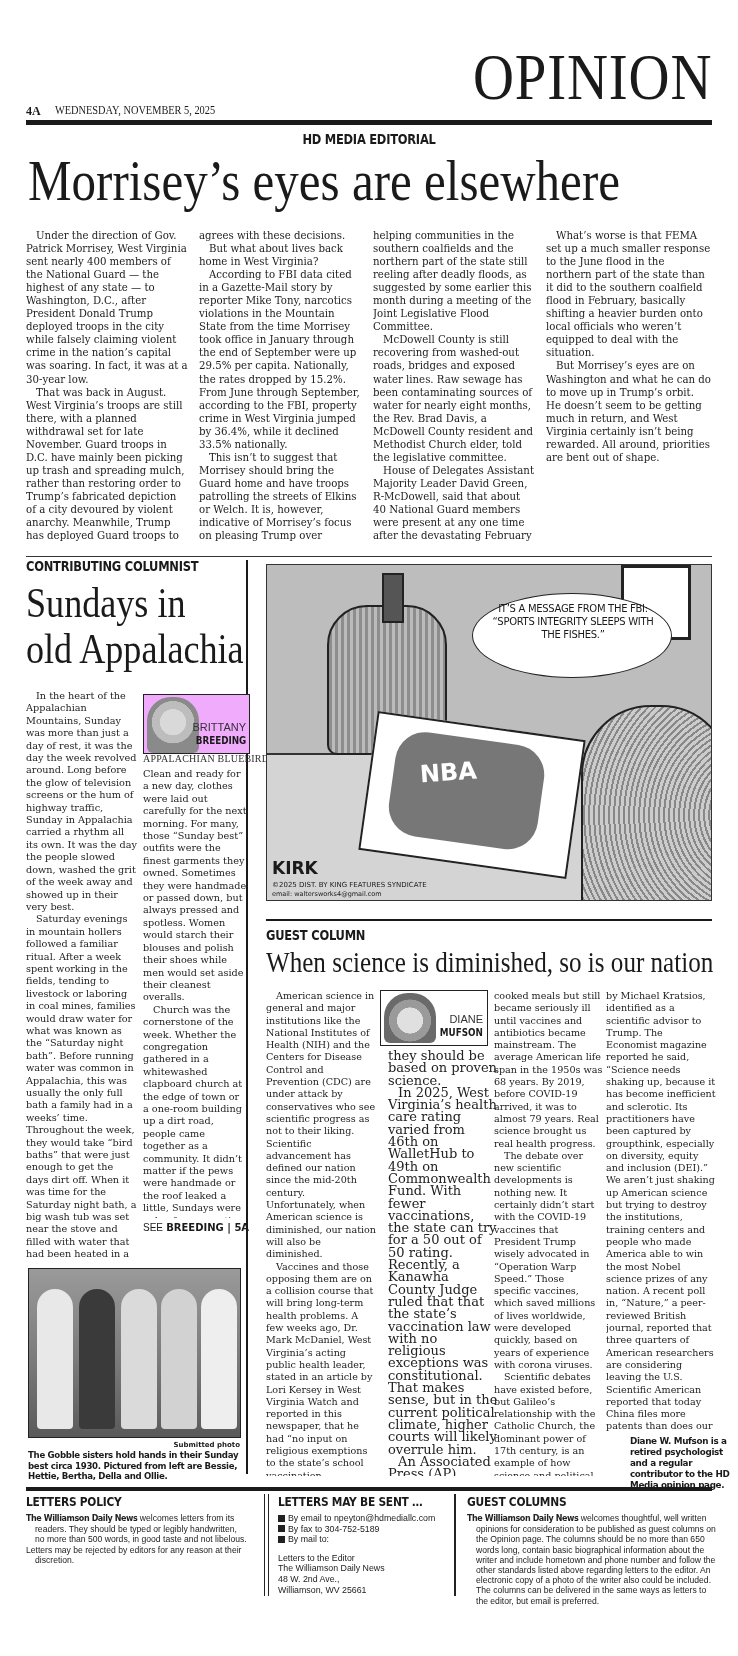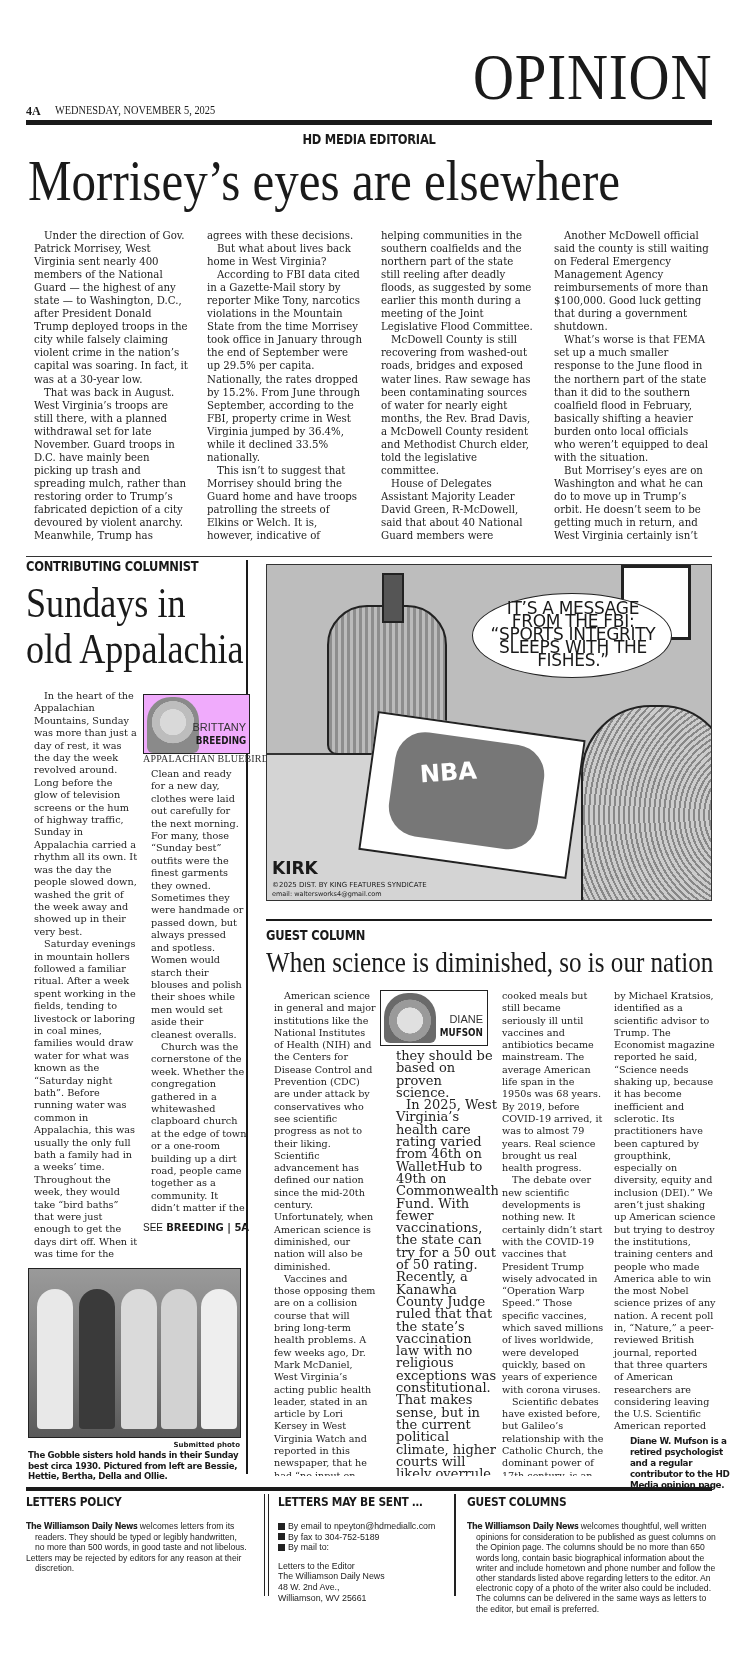--- a/index.html
+++ b/index.html
@@ -10,21 +10,21 @@
   .masthead-opinion { right: 26px; top: 44px; font-family: "Liberation Serif", serif; font-size: 66px; line-height: 66px; transform: scaleX(0.86); transform-origin: right; letter-spacing: 1px; }
   .pagenum { left: 26px; top: 104px; font-family: "Liberation Serif", serif; font-weight: bold; font-size: 12px; }
   .dateline { left: 55px; top: 104px; font-family: "Liberation Serif", serif; font-size: 11.5px; transform: scaleX(0.9); transform-origin: left; }
   .rule-top { left: 26px; top: 120px; width: 686px; height: 5px; background: #1a1a1a; }
 
   .kicker { font-family: "DejaVu Sans", sans-serif; font-weight: bold; font-size: 14px; transform: scaleX(0.82); letter-spacing: -0.3px; }
   .ed-kicker { left: 0; width: 738px; top: 131px; text-align: center; transform-origin: center; }
   .ed-headline { left: 28px; top: 150px; font-family: "Liberation Serif", serif; font-size: 58px; line-height: 62px; transform: scaleX(0.845); transform-origin: left; white-space: nowrap; }
 
   .body-text { font-family: "DejaVu Serif", serif; font-size: 10.2px; line-height: 13.05px; color: #222; text-align: left; }
-  .body-text p { text-indent: 10px; margin-left: 8px; }
+  .body-text p { text-indent: 10px; }
   .body-text.nob p:first-child { text-indent: 0; }
   .col { position: absolute; overflow: hidden; }
 
   .rule-mid { left: 26px; top: 556px; width: 686px; height: 1px; background: #333; }
   .vrule { left: 246px; top: 560px; width: 2px; height: 914px; background: #1a1a1a; }
 
   .col-kicker { left: 26px; top: 558px; transform-origin: left; }
   .col-headline { left: 26px; top: 580px; font-family: "Liberation Serif", serif; font-size: 42px; line-height: 46px; transform: scaleX(0.86); transform-origin: left; white-space: nowrap; }
 
   .portrait-box { left: 143px; top: 694px; width: 107px; height: 60px; border: 1.5px solid #222; background: #f0abfc; overflow: hidden; padding-left: 32px; }
@@ -46,39 +46,39 @@
   .cartoon .wall { position: absolute; left: 0; top: 0; width: 100%; height: 58%; background: #bdbdbd; }
   .cartoon .window { position: absolute; right: 20px; top: 0; width: 70px; height: 75px; border: 3px solid #222; background: #fff; }
   .cartoon .desk { position: absolute; left: 0; top: 56%; width: 100%; height: 44%; background: #d4d4d4; border-top: 2px solid #333; }
   .cartoon .mobster { position: absolute; left: 60px; top: 40px; width: 120px; height: 150px; background: repeating-linear-gradient(90deg, #8d8d8d 0 3px, #bbb 3px 6px); border-radius: 40px 40px 10px 10px; border: 2px solid #222; }
   .cartoon .hat { position: absolute; left: 115px; top: 8px; width: 22px; height: 50px; background: #555; border: 2px solid #222; }
   .cartoon .jersey { position: absolute; left: 100px; top: 160px; width: 210px; height: 140px; background: #fff; border: 2px solid #222; transform: rotate(8deg); }
   .cartoon .jersey-inner { position: absolute; left: 22px; top: 12px; width: 150px; height: 105px; background: #777; border-radius: 30px; }
   .cartoon .nba { position: absolute; left: 48px; top: 35px; font-family: "DejaVu Sans", sans-serif; font-weight: bold; font-size: 24px; color: #fff; transform: rotate(-12deg); }
   .cartoon .man { position: absolute; right: -20px; top: 140px; width: 150px; height: 220px; border-radius: 70px 70px 0 0; background: repeating-radial-gradient(circle at 120% 50%, #ccc 0 3px, #888 3px 5px); border: 2px solid #222; }
   .cartoon .bubble { position: absolute; left: 205px; top: 28px; width: 200px; height: 85px; border-radius: 50%; background: #fff; border: 1.5px solid #222; }
-  .cartoon .bubble-text { position: absolute; left: 14px; top: 8px; width: 172px; text-align: center; font-family: "DejaVu Sans", sans-serif; font-size: 17px; line-height: 13px; text-transform: uppercase; letter-spacing: -0.3px; }
+  .cartoon .bubble-text { position: absolute; left: 14px; top: 8px; width: 172px; text-align: center; font-family: "DejaVu Sans", sans-serif; font-size: 10px; line-height: 13px; text-transform: uppercase; letter-spacing: -0.3px; }
   .cartoon .sig { position: absolute; left: 5px; bottom: 22px; font-family: "DejaVu Sans", sans-serif; font-weight: bold; font-size: 17px; }
   .cartoon .copy { position: absolute; left: 5px; bottom: 11px; font-family: "DejaVu Sans", sans-serif; font-size: 7px; text-transform: uppercase; }
   .cartoon .email { position: absolute; left: 5px; bottom: 2px; font-family: "DejaVu Sans", sans-serif; font-size: 6.5px; }
 
   .rule-guest { left: 266px; top: 919px; width: 446px; height: 1.5px; background: #1a1a1a; }
   .guest-kicker { left: 266px; top: 927px; transform-origin: left; }
   .guest-headline { left: 266px; top: 946px; font-family: "Liberation Serif", serif; font-size: 29px; line-height: 32px; transform: scaleX(0.865); transform-origin: left; white-space: nowrap; }
 
   .mufson-box { left: 380px; top: 990px; width: 108px; height: 56px; border: 1.5px solid #222; overflow: hidden; }
   .mufson-face { position: absolute; left: 3px; top: 2px; width: 52px; height: 50px; border-radius: 24px 24px 6px 6px; background: radial-gradient(circle at 50% 55%, #e0e0e0 0 34%, #9a9a9a 35% 55%, #6a6a6a 56% 100%); }
   .mufson-name1 { position: absolute; right: 4px; top: 22px; font-family: "Liberation Sans", sans-serif; font-size: 11px; color: #333; }
   .mufson-name2 { position: absolute; right: 4px; top: 35px; font-family: "DejaVu Sans", sans-serif; font-weight: bold; font-size: 11px; transform: scaleX(0.8); transform-origin: right; }
 
   .bio { font-family: "DejaVu Sans", sans-serif; font-weight: bold; font-size: 8.8px; line-height: 11px; letter-spacing: -0.35px; margin-left: 24px; }
 
   .rule-bottom { left: 26px; top: 1487px; width: 686px; height: 4px; background: #1a1a1a; }
   .box-title { font-family: "DejaVu Sans", sans-serif; font-weight: bold; font-size: 13px; transform: scaleX(0.82); transform-origin: left; white-space: nowrap; letter-spacing: -0.3px; }
-  .small-sans { font-family: "Liberation Sans", sans-serif; font-size: 8.6px; line-height: 10.2px; color: #222; margin-top: 8px; }
+  .small-sans { font-family: "Liberation Sans", sans-serif; font-size: 8.6px; line-height: 10.2px; color: #222; }
   .small-sans .hang { padding-left: 9px; text-indent: -9px; }
   .small-sans .brand { font-family: "DejaVu Sans", sans-serif; font-weight: bold; font-size: 8px; letter-spacing: -0.4px; }
   .dbl-vrule { width: 5px; border-left: 1.5px solid #222; border-right: 1.5px solid #222; }
   .bullet { display: inline-block; width: 7px; height: 7px; background: #222; margin-right: 3px; vertical-align: -0.5px; }
 </style>
 </head>
 <body>
 
 <div class="abs masthead-opinion">OPINION</div>
 <div class="abs pagenum">4A</div>
@@ -98,21 +98,20 @@
   <p>According to FBI data cited in a Gazette-Mail story by reporter Mike Tony, narcotics violations in the Mountain State from the time Morrisey took office in January through the end of September were up 29.5% per capita. Nationally, the rates dropped by 15.2%. From June through September, according to the FBI, property crime in West Virginia jumped by 36.4%, while it declined 33.5% nationally.</p>
   <p>This isn’t to suggest that Morrisey should bring the Guard home and have troops patrolling the streets of Elkins or Welch. It is, however, indicative of Morrisey’s focus on pleasing Trump over minding matters of the state.</p>
 
 </div>
 <div class="col body-text nob" style="left:373px; top:229px; width:162px; height:312px;">
   <p>helping communities in the southern coalfields and the northern part of the state still reeling after deadly floods, as suggested by some earlier this month during a meeting of the Joint Legislative Flood Committee.</p>
   <p>McDowell County is still recovering from washed-out roads, bridges and exposed water lines. Raw sewage has been contaminating sources of water for nearly eight months, the Rev. Brad Davis, a McDowell County resident and Methodist Church elder, told the legislative committee.</p>
   <p>House of Delegates Assistant Majority Leader David Green, R-McDowell, said that about 40 National Guard members were present at any one time after the devastating February flood. That’s 10 times fewer than the number Morrisey sent to Washington.</p>
 </div>
 <div class="col body-text" style="left:546px; top:229px; width:166px; height:312px;">
-  <p>Another McDowell official said the county is still waiting on Federal Emergency Management Agency reimbursements of more than $100,000. Good luck getting that during a government shutdown.</p>
   <p>What’s worse is that FEMA set up a much smaller response to the June flood in the northern part of the state than it did to the southern coalfield flood in February, basically shifting a heavier burden onto local officials who weren’t equipped to deal with the situation.</p>
   <p>But Morrisey’s eyes are on Washington and what he can do to move up in Trump’s orbit. He doesn’t seem to be getting much in return, and West Virginia certainly isn’t being rewarded. All around, priorities are bent out of shape.</p>
 </div>
 
 <div class="abs rule-mid"></div>
 <div class="abs vrule"></div>
 
 <div class="abs kicker col-kicker">CONTRIBUTING COLUMNIST</div>
 <div class="abs col-headline">
   <div>Sundays in</div>

